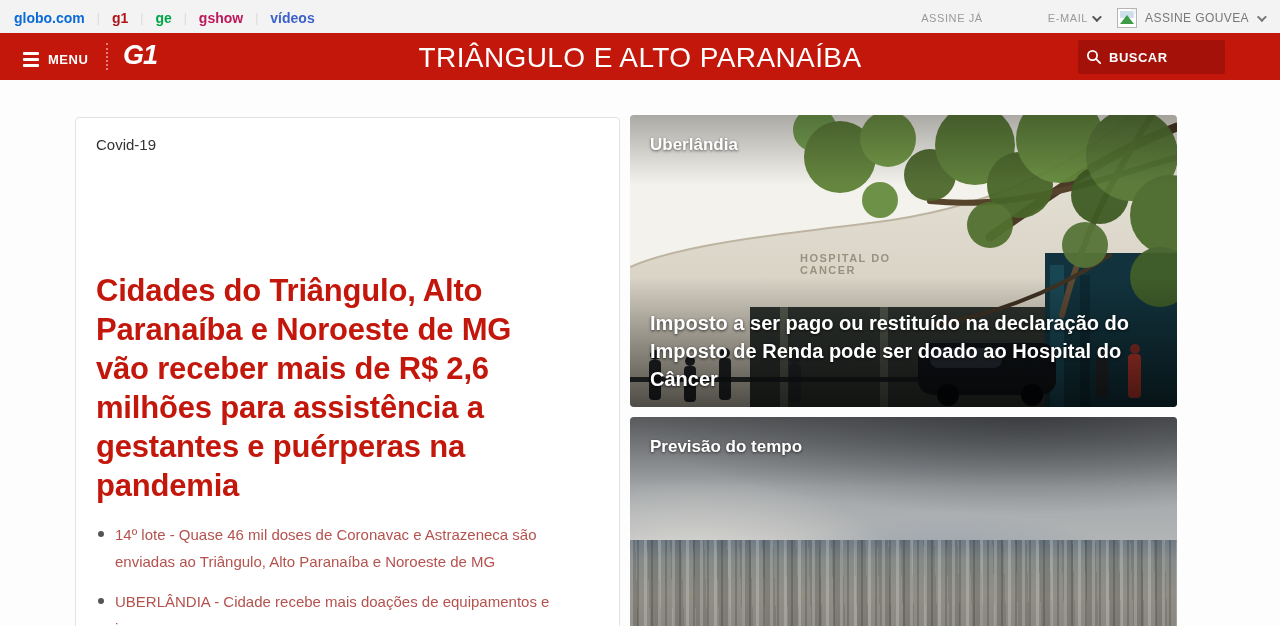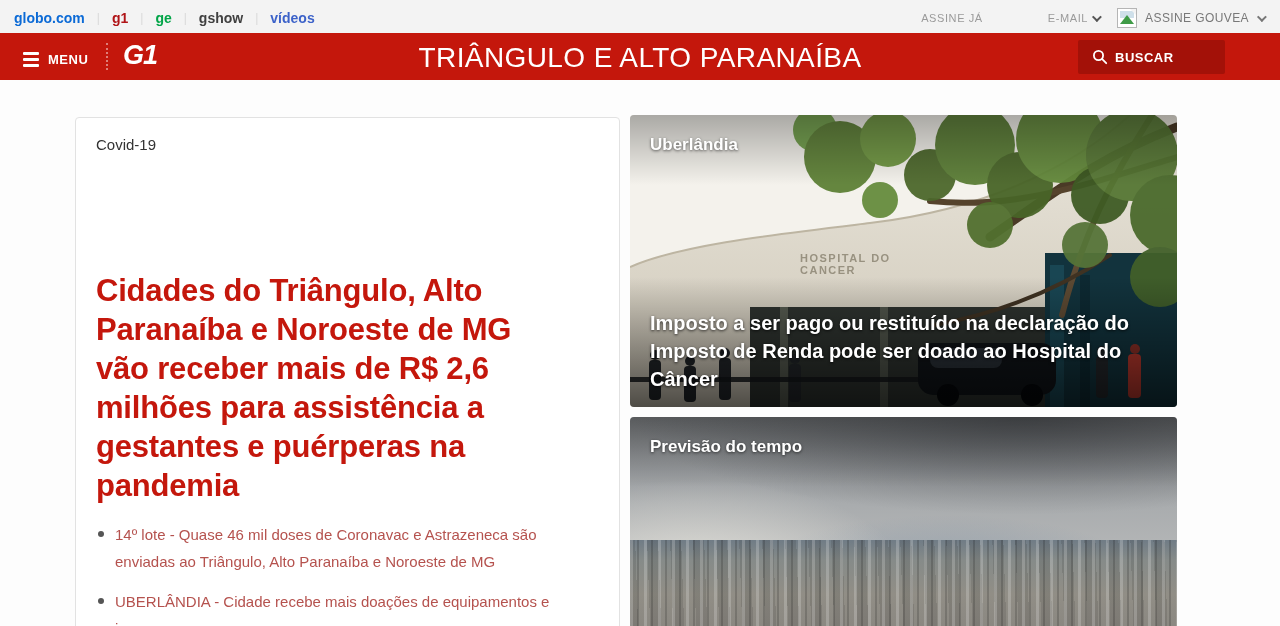--- a/index.html
+++ b/index.html
@@ -11,21 +11,21 @@
   .topbar { position:absolute; top:0; left:0; width:1280px; height:37px;
             background:#f3f3f3; border-bottom:1px solid #e6e6e6;
             display:flex; align-items:center; justify-content:space-between;
             padding:0 16px 0 14px; }
   .topbar-left { display:flex; align-items:center; gap:12px; }
   .tb-link { font-size:14px; font-weight:700; text-decoration:none; cursor:pointer; }
   .tb-sep { color:#d9d9d9; font-size:12px; font-weight:400; }
   .lk-globo  { color:#0b6ad6; }
   .lk-g1     { color:#b01417; }
   .lk-ge     { color:#01a447; }
-  .lk-gshow  { color:#404040; }
+  .lk-gshow  { color:#be185d; }
   .lk-videos { color:#3c62c9; }
   .topbar-right { display:flex; align-items:center; gap:18px; }
   .tb-muted { font-size:11px; color:#9a9a9a; letter-spacing:.6px; cursor:pointer;margin-left:47px; }
   .tb-email { display:flex; align-items:center; gap:4px; }
   .chev { width:7px; height:7px; border-right:2px solid #555; border-bottom:2px solid #555;
           transform:rotate(45deg) translateY(-2px); display:inline-block; }
   .chev.light { border-color:#777; }
   .tb-user { display:flex; align-items:center; gap:8px; cursor:pointer; }
   .avatar-broken { width:20px; height:20px; background:#fff; border:1px solid #b5b5b5;
                    position:relative; overflow:hidden; }
@@ -45,21 +45,21 @@
   .hamburger span { width:16px; height:3px; background:#fff; border-radius:1px; }
   .menu-label { color:#fff; font-size:13px; font-weight:700; letter-spacing:.5px; }
   .redbar-divider { position:absolute; left:106px; top:10px; height:27px; width:0;
                     border-left:2px dotted rgba(255,255,255,.45); }
   .g1-logo { position:absolute; left:123px; top:7px; color:#fff; font-size:27px; font-weight:800;
              font-style:italic; letter-spacing:-1px; cursor:pointer; }
   .section-title { position:absolute; left:0; right:0; top:9px; text-align:center; color:#fff;
                    font-size:28px; font-weight:400; letter-spacing:.4px; }
   .search-btn { position:absolute; right:55px; top:7px; width:147px; height:34px; background:#a31108;
                 border:none; border-radius:2px; display:flex; align-items:center; gap:7px;
-                padding-left:14px; cursor:pointer; }
+                padding-left:8px; cursor:pointer; }
   .search-btn svg { flex:0 0 auto; }
   .search-label { color:#fff; font-size:13px; font-weight:700; letter-spacing:.5px; }
 
   
   .covid-card { position:absolute; left:75px; top:117px; width:545px; height:560px;
                 background:#fff; border:1px solid #e2e2e2; border-radius:4px; padding:18px 20px; }
   .kicker { font-size:15px; color:#333; }
   .covid-headline { margin-top:118px; width:445px; font-size:31px; line-height:39px;
                     font-weight:700; color:#c4170c; letter-spacing:-.2px; cursor:pointer; }
   .related-list { list-style:none; margin-top:16px; }

